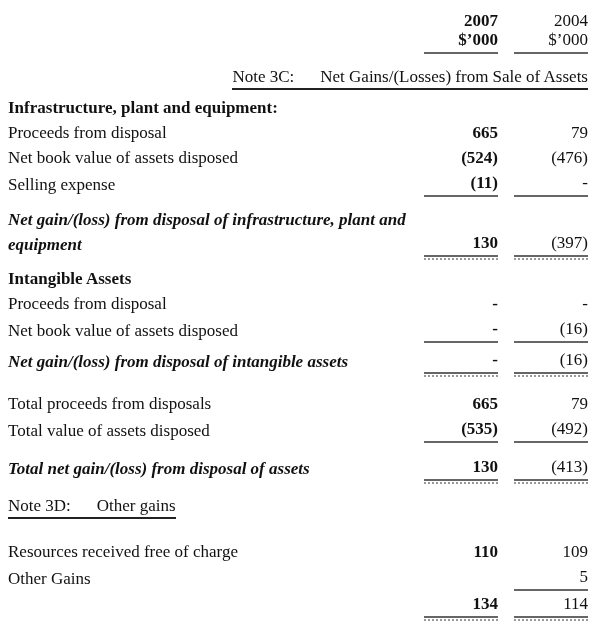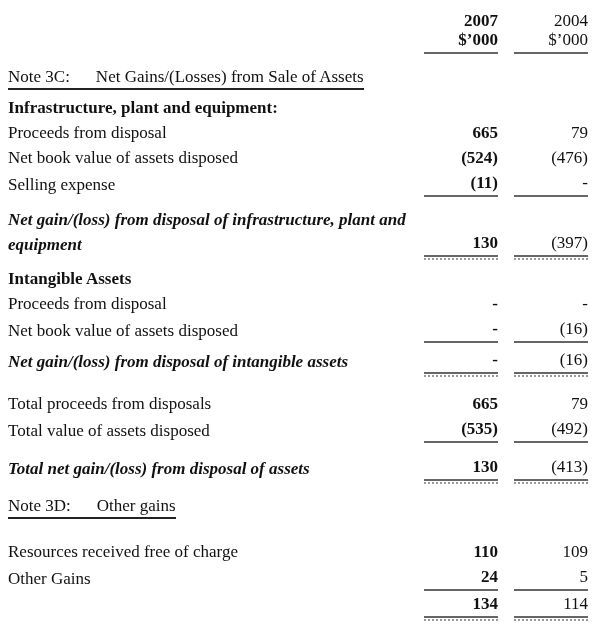--- a/index.html
+++ b/index.html
@@ -30,21 +30,21 @@
   .rd::after {
     content:""; position:absolute; left:0; right:0; bottom:-5px;
     border-bottom:2px dotted #999; height:0;
   }
 
   
   .uhead { display:inline-block; border-bottom:2px solid #222; padding-bottom:1px; }
   .tabgap { display:inline-block; width:26px; }
 
   .mt-gains { margin-top:9px; }
-  .mt-note3c { margin-top:13px; }
+  .mt-note3c { margin-top:13px;text-align:right; }
   .mt-infra { margin-top:5px; }
   .mt-nettotal { margin-top:10px; }
   .mt-intang { margin-top:9px; }
   .mt-subtotal { margin-top:4px; }
   .mt-totals { margin-top:17px; }
   .mt-grand { margin-top:11px; }
   .mt-note3d { margin-top:15px; }
   .mt-resources { margin-top:20px; }
 </style>
 </head>
@@ -137,21 +137,20 @@
     <span class="uhead"><span>Note 3D:</span><span class="tabgap"></span><span>Other gains</span></span>
   </div>
 
   <div class="row mt-resources">
     <div class="lbl">Resources received free of charge</div>
     <div class="val b">110</div>
     <div class="val">109</div>
   </div>
   <div class="row">
     <div class="lbl">Other Gains</div>
-    <div class="val b ru">24</div>
     <div class="val ru">5</div>
   </div>
   <div class="row">
     <div class="lbl"></div>
     <div class="val b rd">134</div>
     <div class="val rd">114</div>
   </div>
 
 </div>
 

